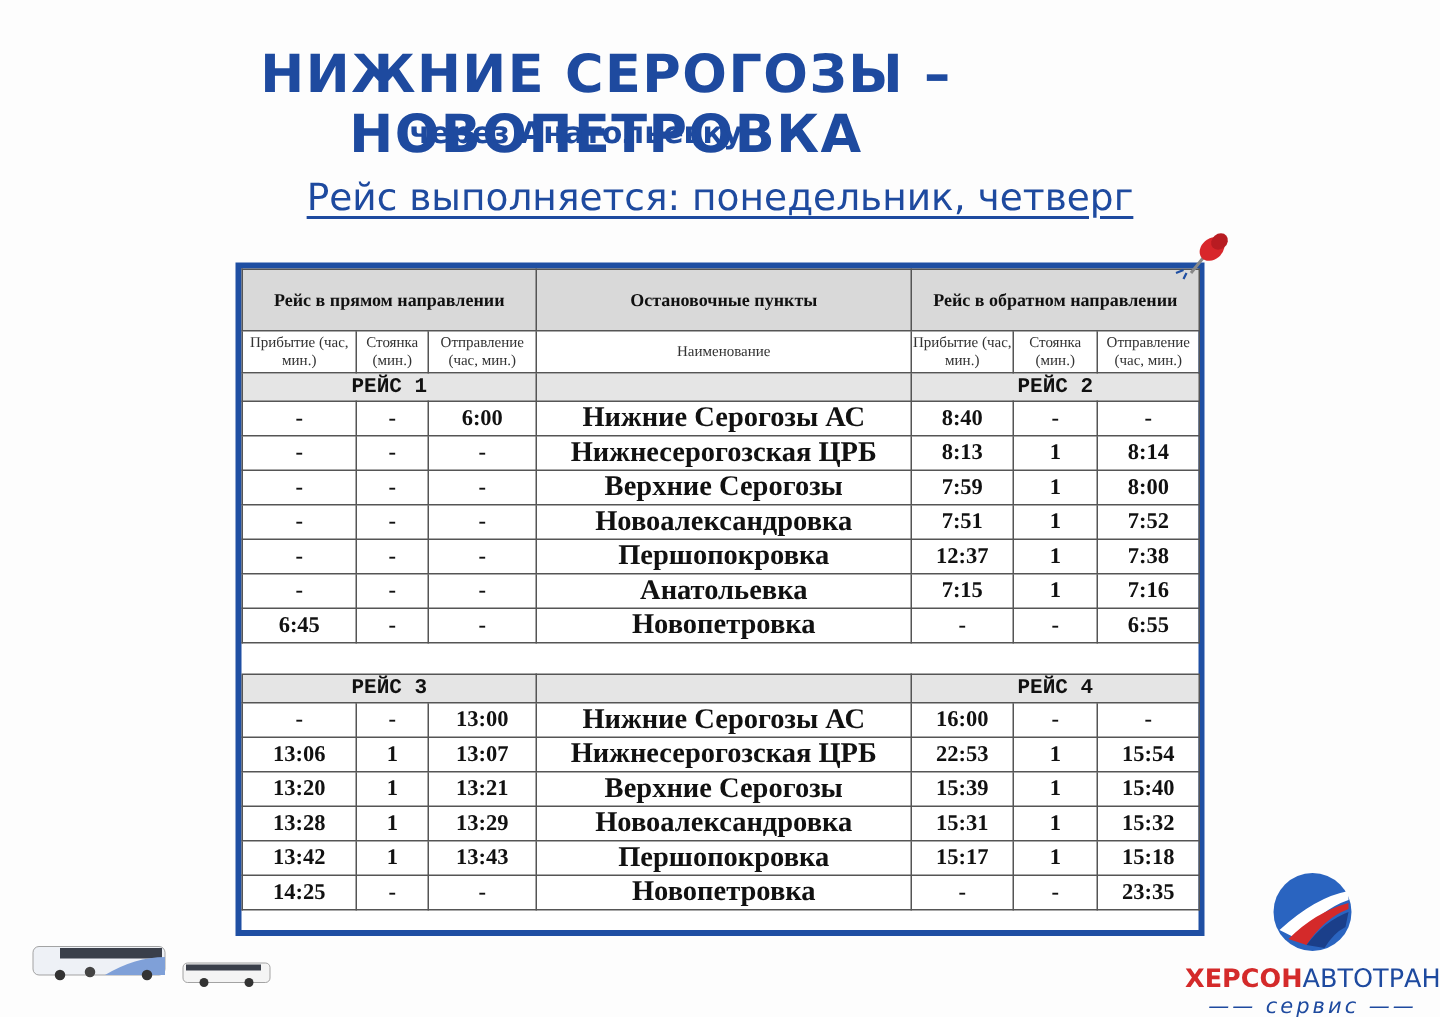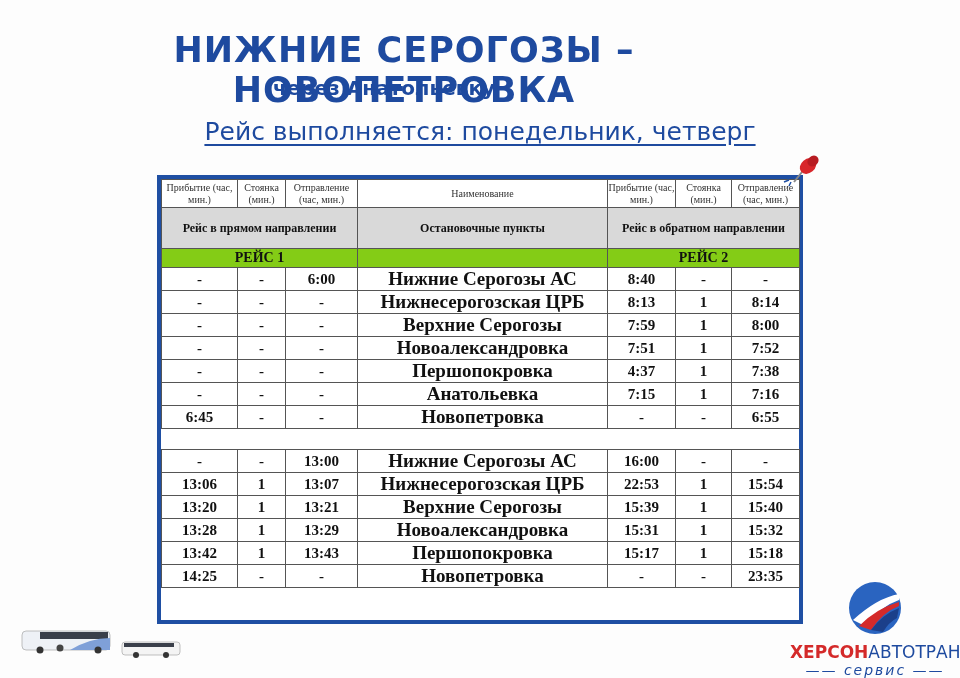--- a/index.html
+++ b/index.html
@@ -6,21 +6,21 @@
   body { width:960px; height:678px; background:#fdfdfd; position:relative; overflow:hidden; font-family:"Liberation Serif", serif; }
   .title { position:absolute; left:0; top:30px; width:808px; text-align:center; font-family:"DejaVu Sans", sans-serif; font-weight:bold; font-size:35px; color:#1e4a9f; letter-spacing:1px; }
   .subtitle { position:absolute; left:0; top:76px; width:760px; text-align:center; font-family:"DejaVu Sans", sans-serif; font-weight:bold; font-size:20px; color:#1e4a9f; padding-left:8px; box-sizing:border-box;}
   .schedule-days { position:absolute; left:0; top:117px; width:960px; text-align:center; font-family:"DejaVu Sans", sans-serif; font-size:25px; color:#1e4a9f; }
   .schedule-days span { text-decoration:underline; text-underline-offset:4px; }
   .table-wrap { position:absolute; left:157px; top:175px; width:646px; height:449px; border:4px solid #1f4fa3; box-sizing:border-box; background:#fff; }
   table { border-collapse:collapse; width:100%; table-layout:fixed; }
   td { border:1px solid #555; text-align:center; padding:0; color:#111; font-weight:bold; font-size:15px; height:21.5px; overflow:hidden; white-space:nowrap; }
   td.head { background:#d9d9d9; font-size:12px; height:40px; }
   td.sub { font-weight:normal; font-size:10px; line-height:12px; height:27px; white-space:normal; color:#333; }
-  td.trip { background:#84cc16; font-size:14px; height:18px; }
+  td.trip { background:#e5e5e5; font-size:14px; height:18px;font-family:Liberation Mono, monospace; }
   td.gap { border-left:none; border-right:none; height:20px; }
   td.stop { font-size:19px; }
   .pin { position:absolute; left:780px; top:152px; }
   .logo { position:absolute; left:790px; top:580px; width:170px; text-align:center; }
   .logo-text { font-family:"DejaVu Sans", sans-serif; font-size:17px; margin-top:2px; white-space:nowrap; }
   .logo-red { color:#d42a2a; font-weight:bold; }
   .logo-blue { color:#1e4a9f; }
   .logo-sub { font-family:"DejaVu Sans", sans-serif; font-size:14px; color:#1e4a9f; font-style:italic; letter-spacing:2px; }
   .logo-fine { font-family:"DejaVu Sans", sans-serif; font-size:4.5px; color:#555; white-space:nowrap; }
   .bus { position:absolute; }
@@ -38,33 +38,33 @@
       <col style="width:76px">
         <col style="width:48px">
         <col style="width:72px">
       <col style="width:250px">
       <col style="width:68px">
         <col style="width:56px">
         <col style="width:68px">
     </colgroup>
     <tbody id="tbody">
       <tr>
+        <td class="head" colspan="3">Рейс в прямом направлении</td>
+        <td class="head">Остановочные пункты</td>
+        <td class="head" colspan="3">Рейс в обратном направлении</td>
+      </tr>
+      <tr>
         <td class="sub">Прибытие (час, мин.)</td>
         <td class="sub">Стоянка (мин.)</td>
         <td class="sub">Отправление (час, мин.)</td>
         <td class="sub">Наименование</td>
         <td class="sub">Прибытие (час, мин.)</td>
         <td class="sub">Стоянка (мин.)</td>
         <td class="sub">Отправление (час, мин.)</td>
       </tr>
-      <tr>
-        <td class="head" colspan="3">Рейс в прямом направлении</td>
-        <td class="head">Остановочные пункты</td>
-        <td class="head" colspan="3">Рейс в обратном направлении</td>
-      </tr>
     <tr>
           <td class="trip" colspan="3">РЕЙС 1</td>
           <td class="trip"></td>
           <td class="trip" colspan="3">РЕЙС 2</td>
         </tr>
         <tr>
           <td>-</td>
           <td>-</td>
           <td>6:00</td>
           <td class="stop">Нижние Серогозы АС</td>
@@ -97,21 +97,21 @@
           <td class="stop">Новоалександровка</td>
           <td>7:51</td>
           <td>1</td>
           <td>7:52</td>
         </tr>
         <tr>
           <td>-</td>
           <td>-</td>
           <td>-</td>
           <td class="stop">Першопокровка</td>
-          <td>4:37</td>
+          <td>12:37</td>
           <td>1</td>
           <td>7:38</td>
         </tr>
         <tr>
           <td>-</td>
           <td>-</td>
           <td>-</td>
           <td class="stop">Анатольевка</td>
           <td>7:15</td>
           <td>1</td>
@@ -121,20 +121,25 @@
           <td>6:45</td>
           <td>-</td>
           <td>-</td>
           <td class="stop">Новопетровка</td>
           <td>-</td>
           <td>-</td>
           <td>6:55</td>
         </tr>
         <tr>
           <td class="gap" colspan="7"></td>
+        </tr>
+        <tr>
+          <td class="trip" colspan="3">РЕЙС 3</td>
+          <td class="trip"></td>
+          <td class="trip" colspan="3">РЕЙС 4</td>
         </tr>
         <tr>
           <td>-</td>
           <td>-</td>
           <td>13:00</td>
           <td class="stop">Нижние Серогозы АС</td>
           <td>16:00</td>
           <td>-</td>
           <td>-</td>
         </tr>

